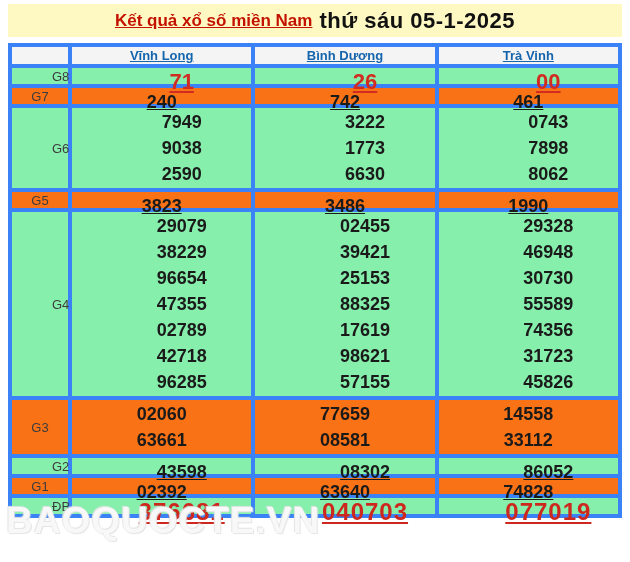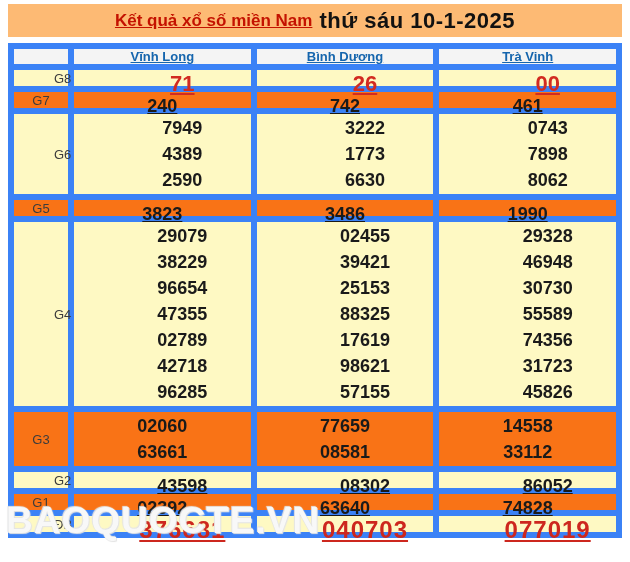--- a/index.html
+++ b/index.html
@@ -6,21 +6,21 @@
   html, body {
     width: 630px; height: 562px;
     background: #ffffff;
     font-family: "Liberation Sans", "DejaVu Sans", sans-serif;
     overflow: hidden;
     position: relative;
   }
   .title-bar {
     margin: 4px 8px 6px 8px;
     height: 33px;
-    background: #fdba74;
+    background: #fef9c3;
     display: flex;
     align-items: center;
     justify-content: center;
     gap: 7px;
   }
   .title-link {
     color: #c41200;
     font-weight: bold;
     font-size: 17px;
     text-decoration: underline;
@@ -32,21 +32,21 @@
     font-size: 22px;
     letter-spacing: 0.5px;
   }
   table.results {
     width: 614px;
     margin: 0 8px;
     border-collapse: collapse;
     table-layout: fixed;
   }
   table.results th, table.results td {
-    border: 6px solid #3b82f6;
+    border: 4px solid #3b82f6;
     text-align: center;
     vertical-align: middle;
   }
   col.label-col { width: 60px; }
   thead th {
     height: 21px;
     background: #f4f4f4;
     font-size: 13px;
   }
   thead th a {
@@ -64,21 +64,21 @@
     font-size: 18px;
     font-weight: bold;
     color: #1a1a1a;
     padding: 1px 0;
   }
   td.nums .num-line {
     line-height: 26px;
     height: 26px;
   }
   tr.row-alt td { background: #f97316; }
-  tr.row-plain td { background: #fef9c3; padding-left: 40px; }
+  tr.row-plain td { background: #86efac; padding-left: 40px; }
   tr.row-g8 td.nums .num-line {
     color: #d22b21;
     font-size: 22px;
     line-height: 29px; height: 29px;
   }
   tr.row-db td.nums .num-line {
     color: #cd271e;
     font-size: 24px;
     line-height: 37px; height: 37px;
     letter-spacing: 1px;
@@ -96,21 +96,21 @@
     pointer-events: none;
     z-index: 5;
     white-space: nowrap;
   }
 </style>
 </head>
 <body>
 
 <div class="title-bar">
   <a class="title-link">Kết quả xổ số miền Nam</a>
-  <span class="title-rest">thứ sáu 10-1-2025</span>
+  <span class="title-rest">thứ sáu 05-1-2025</span>
 </div>
 
 <table class="results">
   <colgroup>
     <col class="label-col">
     <col>
       <col>
       <col>
   </colgroup>
   <thead>
@@ -143,21 +143,21 @@
           <div class="num-line">742</div>
         </td>
         <td class="nums">
           <div class="num-line">461</div>
         </td>
       </tr>
       <tr class="row-plain">
         <td class="prize-label">G6</td>
         <td class="nums">
           <div class="num-line">7949</div>
-          <div class="num-line">4389</div>
+          <div class="num-line">9038</div>
           <div class="num-line">2590</div>
         </td>
         <td class="nums">
           <div class="num-line">3222</div>
           <div class="num-line">1773</div>
           <div class="num-line">6630</div>
         </td>
         <td class="nums">
           <div class="num-line">0743</div>
           <div class="num-line">7898</div>

